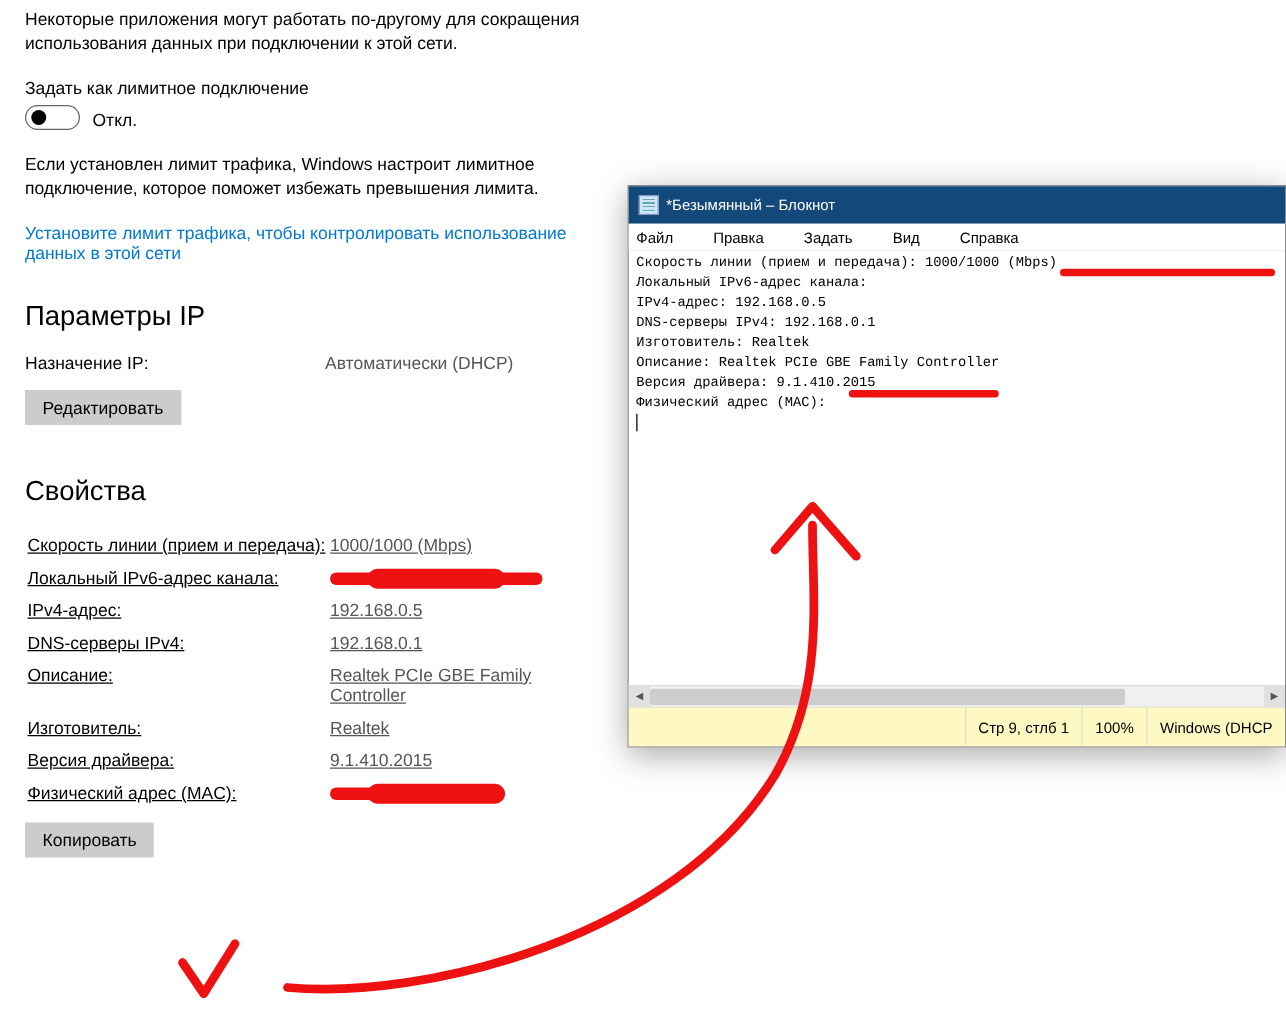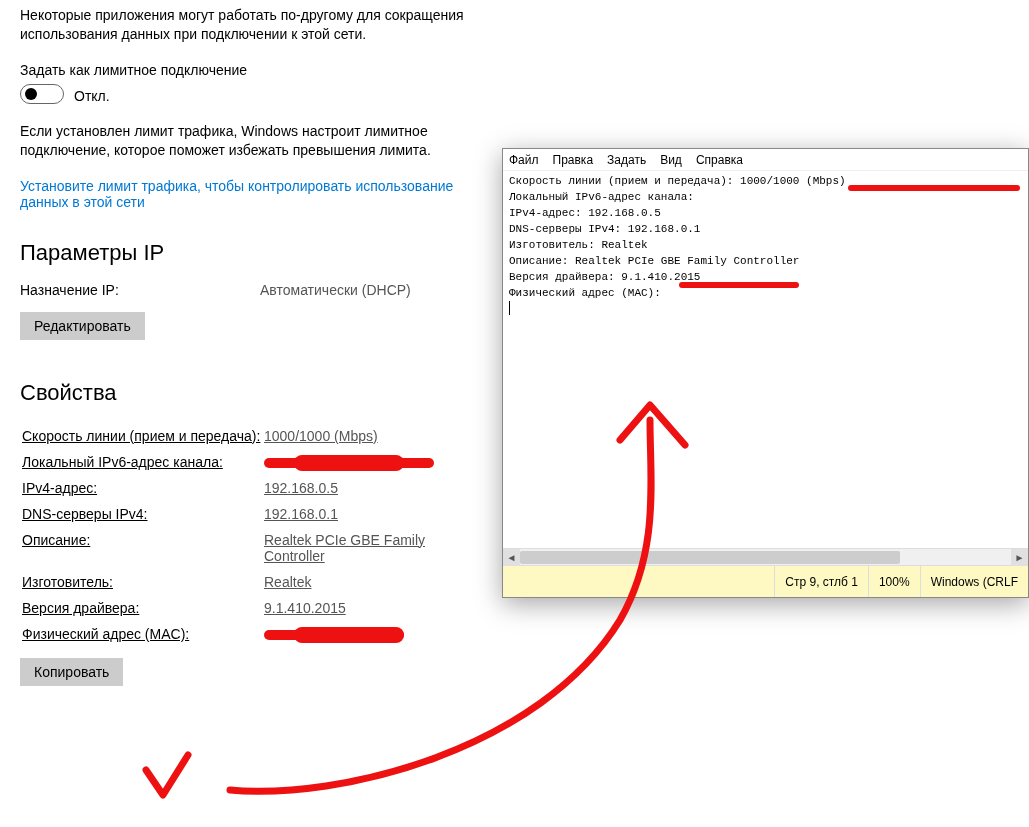--- a/index.html
+++ b/index.html
@@ -120,21 +120,21 @@
     inset:2px;
     background: repeating-linear-gradient(#6aa,#6aa 1px, transparent 1px, transparent 3px);
   }
   .np-menubar {
     background: #fff;
     height: 22px;
     display: flex;
     align-items: center;
     padding: 0 6px;
     font-size: 12px;
-    gap: 14px;
+    gap: 32px;
     border-bottom: 1px solid #eee;
   }
   .np-menubar span { cursor: default; }
   .np-body {
     flex: 1;
     padding: 2px 6px;
     font-family: Consolas, "Courier New", monospace;
     font-size: 11px;
     line-height: 16px;
     white-space: nowrap;
@@ -263,20 +263,24 @@
     <tr>
           <td>Физический адрес (MAC):</td>
         <td><span class="redact-inline" style="width:140px"></span></td>
         </tr>
   </tbody>
     </table>
   <button class="btn" style="margin-top:10px">Копировать</button>
 </div>
 
 <div class="notepad">
+  <div class="np-titlebar">
+    <div class="np-icon"></div>
+    <span>*Безымянный – Блокнот</span>
+  </div>
   <div class="np-menubar">
     <span>Файл</span>
     <span>Правка</span>
     <span>Задать</span>
     <span>Вид</span>
     <span>Справка</span>
   </div>
   <div class="np-body">
     <div class="np-line">Скорость линии (прием и передача):	1000/1000 (Mbps)</div>
     <div class="np-line">Локальный IPv6-адрес канала:</div>
@@ -292,21 +296,21 @@
   </div>
   <div class="np-scroll-h">
     <div class="arrow left">◄</div>
     <div class="thumb"></div>
     <div class="arrow right">►</div>
   </div>
   <div class="np-status">
     <div class="spacer"></div>
     <div class="cell">Стр 9, стлб 1</div>
     <div class="cell">100%</div>
-    <div class="cell">Windows (CRLF</div>
+    <div class="cell">Windows (DHCP</div>
   </div>
 </div>
 
 <svg class="overlay-svg" viewBox="0 0 1029 827">
   <path d="M 230 790 C 340 800, 540 750, 620 620 C 660 550, 650 480, 650 420" stroke="#e11" stroke-width="7" fill="none" stroke-linecap="round"></path>
   <path d="M 620 440 L 650 405 L 685 445" stroke="#e11" stroke-width="7" fill="none" stroke-linecap="round" stroke-linejoin="round"></path>
 </svg>
 
 <svg class="checkmark-svg" viewBox="0 0 60 60">
   <path d="M 8 20 L 25 45 L 50 5" stroke="#e11" stroke-width="7" fill="none" stroke-linecap="round" stroke-linejoin="round"></path>

